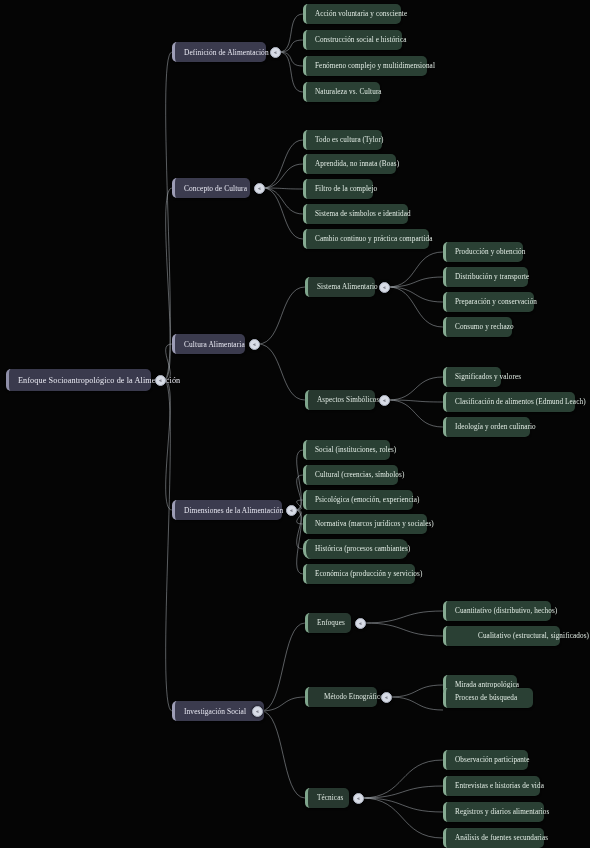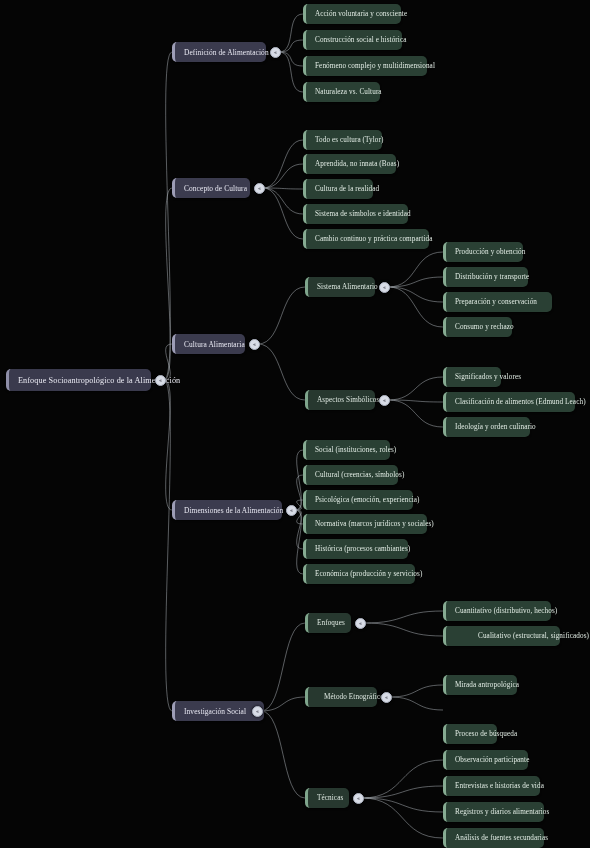--- a/index.html
+++ b/index.html
@@ -141,21 +141,21 @@
         <span class="txt">Concepto de Cultura</span>
       </div>
       <div class="toggle" style="left: 254px; top: 183px;">«</div>
       <div class="node n-leaf" style="left: 303px; top: 130px; width: 79px;">
         <span class="txt">Todo es cultura (Tylor)</span>
       </div>
       <div class="node n-leaf" style="left: 303px; top: 154px; width: 93px;">
         <span class="txt">Aprendida, no innata (Boas)</span>
       </div>
       <div class="node n-leaf" style="left: 303px; top: 179px; width: 70px;">
-        <span class="txt">Cultura de la realidad</span>
+        <span class="txt">Filtro de la complejo</span>
       </div>
       <div class="node n-leaf" style="left: 303px; top: 204px; width: 105px;">
         <span class="txt">Sistema de símbolos e identidad</span>
       </div>
       <div class="node n-leaf" style="left: 303px; top: 229px; width: 126px;">
         <span class="txt">Cambio continuo y práctica compartida</span>
       </div>
       <div class="node n-l1" style="left: 172px; top: 334px; width: 73px;">
         <span class="txt">Cultura Alimentaria</span>
       </div>
@@ -163,21 +163,21 @@
       <div class="node n-l2" style="left: 305px; top: 277px; width: 70px;">
         <span class="txt">Sistema Alimentario</span>
       </div>
       <div class="toggle" style="left: 379px; top: 282px;">«</div>
       <div class="node n-leaf" style="left: 443px; top: 242px; width: 80px;">
         <span class="txt">Producción y obtención</span>
       </div>
       <div class="node n-leaf" style="left: 443px; top: 267px; width: 85px;">
         <span class="txt">Distribución y transporte</span>
       </div>
-      <div class="node n-leaf" style="left: 443px; top: 292px; width: 109px;">
+      <div class="node n-leaf" style="left: 443px; top: 292px; width: 91px;">
         <span class="txt">Preparación y conservación</span>
       </div>
       <div class="node n-leaf" style="left: 443px; top: 317px; width: 69px;">
         <span class="txt">Consumo y rechazo</span>
       </div>
       <div class="node n-l2" style="left: 305px; top: 390px; width: 70px;">
         <span class="txt">Aspectos Simbólicos</span>
       </div>
       <div class="toggle" style="left: 379px; top: 395px;">«</div>
       <div class="node n-leaf" style="left: 443px; top: 367px; width: 58px;">
@@ -198,21 +198,21 @@
       </div>
       <div class="node n-leaf" style="left: 303px; top: 465px; width: 95px;">
         <span class="txt">Cultural (creencias, símbolos)</span>
       </div>
       <div class="node n-leaf" style="left: 303px; top: 490px; width: 110px;">
         <span class="txt">Psicológica (emoción, experiencia)</span>
       </div>
       <div class="node n-leaf" style="left: 303px; top: 514px; width: 124px;">
         <span class="txt">Normativa (marcos jurídicos y sociales)</span>
       </div>
-      <div class="node n-leaf" style="left: 303px; top: 539px; width: 105px;">
+      <div class="node n-leaf" style="left: 303px; top: 539px; width: 105px; border-radius: 8px;">
         <span class="txt">Histórica (procesos cambiantes)</span>
       </div>
       <div class="node n-leaf" style="left: 303px; top: 564px; width: 112px;">
         <span class="txt">Económica (producción y servicios)</span>
       </div>
       <div class="node n-l1" style="left: 172px; top: 701px; width: 92px;">
         <span class="txt">Investigación Social</span>
       </div>
       <div class="toggle" style="left: 252px; top: 706px;">«</div>
       <div class="node n-l2" style="left: 305px; top: 613px; width: 46px;">
@@ -225,21 +225,21 @@
       <div class="node n-leaf" style="left: 443px; top: 626px; width: 117px; padding-left: 32px;">
         <span class="txt">Cualitativo (estructural, significados)</span>
       </div>
       <div class="node n-l2" style="left: 305px; top: 687px; width: 72px; padding-left: 16px;">
         <span class="txt">Método Etnográfico</span>
       </div>
       <div class="toggle" style="left: 381px; top: 692px;">«</div>
       <div class="node n-leaf" style="left: 443px; top: 675px; width: 74px;">
         <span class="txt">Mirada antropológica</span>
       </div>
-      <div class="node n-leaf" style="left: 443px; top: 724px; width: 54px;">
+      <div class="node n-leaf" style="left: 443px; top: 688px; width: 90px;">
         <span class="txt">Proceso de búsqueda</span>
       </div>
       <div class="node n-l2" style="left: 305px; top: 788px; width: 44px;">
         <span class="txt">Técnicas</span>
       </div>
       <div class="toggle" style="left: 353px; top: 793px;">«</div>
       <div class="node n-leaf" style="left: 443px; top: 750px; width: 85px;">
         <span class="txt">Observación participante</span>
       </div>
       <div class="node n-leaf" style="left: 443px; top: 776px; width: 97px;">

